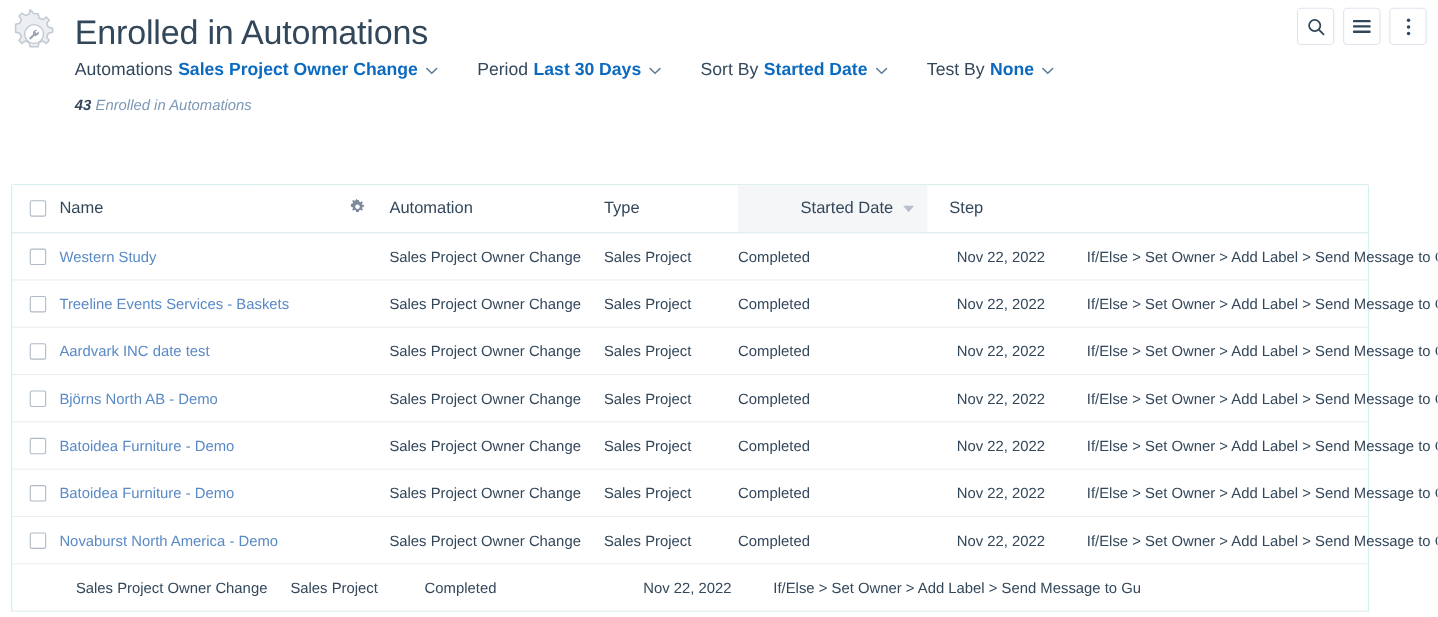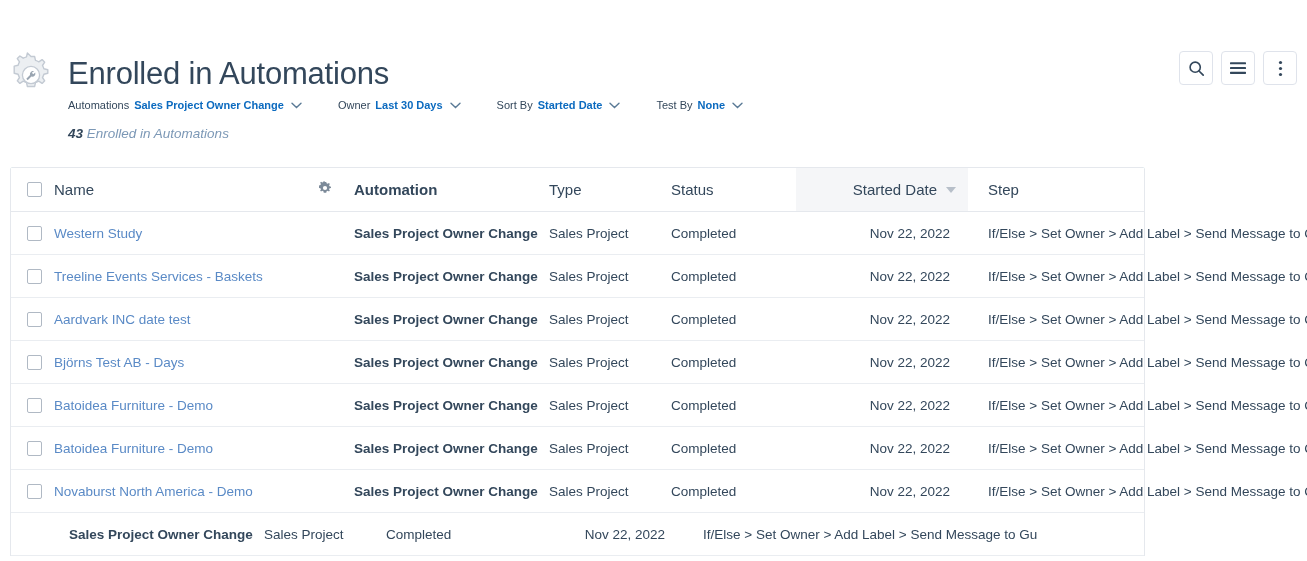--- a/index.html
+++ b/index.html
@@ -16,21 +16,20 @@
     height: 561px;
     background: #ffffff;
     overflow: hidden;
   }
 
   
   .page-header {
     position: relative;
     padding: 0;
     height: 160px;
-    margin-top: 44px;
   }
   .gear-wrap {
     position: absolute;
     left: 8px; top: 8px;
     width: 46px; height: 46px;
   }
   .title-block {
     position: absolute;
     left: 68px; top: 10px;
     right: 160px;
@@ -40,21 +39,21 @@
     font-weight: 400;
     color: #33475b;
     line-height: 40px;
     letter-spacing: -0.2px;
     white-space: nowrap;
   }
   .filter-bar {
     margin-top: 5px;
     display: flex;
     align-items: center;
-    font-size: 11px;
+    font-size: 16px;
     color: #33475b;
     white-space: nowrap;
   }
   .filter-group { display: flex; align-items: center; margin-right: 36px; }
   .filter-group:last-child { margin-right: 0; }
   .filter-label { color: #33475b; margin-right: 5px; }
   .filter-value {
     color: #0b6abf;
     font-weight: bold;
     cursor: pointer;
@@ -91,21 +90,21 @@
     justify-content: center;
     cursor: pointer;
   }
   .act-btn svg { display: block; }
 
   
   .table-card {
     position: absolute;
     left: 10px;
     top: 167px;
-    width: 1135px;
+    width: 1235px;
     border: 1px solid #e5e8ed;
     border-bottom: none;
     border-radius: 3px 3px 0 0;
     background: #5eead4;
     overflow: visible;
   }
   .thead {
     display: flex;
     height: 44px;
     border-bottom: 1px solid #e5e8ed;
@@ -134,21 +133,21 @@
     font-size: 13.5px;
     color: #33475b;
     padding: 0 8px;
     height: 100%;
     white-space: nowrap;
   }
 
   
   .c-name   { width: 285px; flex: 0 0 285px; }
   .c-gear   { width: 58px;  flex: 0 0 58px; justify-content: center; }
-  .c-auto   { width: 195px; flex: 0 0 195px; font-weight: bold; }
+  .c-auto   { width: 195px; flex: 0 0 195px; }
   .c-type   { width: 122px; flex: 0 0 122px; }
   .c-status { width: 125px; flex: 0 0 125px; }
   .c-date   { width: 172px; flex: 0 0 172px; justify-content: flex-end; }
   .c-step   { width: 420px; flex: 0 0 420px; }
 
   .td.c-date { padding-right: 18px; }
   .th.c-date { justify-content: flex-end; padding-right: 12px; }
   .th.c-step, .td.c-step { padding-left: 20px; }
   .th.c-auto, .td.c-auto { padding-left: 0; }
   .td.c-type, .th.c-type { padding-left: 0; }
@@ -208,21 +207,21 @@
           <span class="filter-label">Automations</span>
           <span class="filter-value">Sales Project Owner Change</span>
           <span class="caret">
             <svg width="11" height="7" viewBox="0 0 11 7">
                 <path d="M1 1.3 L5.5 5.6 L10 1.3" fill="none" stroke="#5a7a96" stroke-width="1.4" stroke-linecap="round"></path>
               </svg>
           </span>
         </div>
 
         <div class="filter-group">
-          <span class="filter-label">Owner</span>
+          <span class="filter-label">Period</span>
           <span class="filter-value">Last 30 Days</span>
           <span class="caret">
             <svg width="11" height="7" viewBox="0 0 11 7">
                 <path d="M1 1.3 L5.5 5.6 L10 1.3" fill="none" stroke="#5a7a96" stroke-width="1.4" stroke-linecap="round"></path>
               </svg>
           </span>
         </div>
 
         <div class="filter-group">
           <span class="filter-label">Sort By</span>
@@ -296,23 +295,20 @@
             <circle cx="7" cy="7" r="2.1" fill="#ffffff"></circle>
           </svg>
         </span>
       </div>
       <div class="th c-auto">
         <span>Automation</span>
       </div>
       <div class="th c-type">
         <span>Type</span>
       </div>
-      <div class="th c-status">
-        <span>Status</span>
-      </div>
       <div class="th c-date sorted">
         <span>Started Date</span>
         <span class="sort-tri"></span>
       </div>
       <div class="th c-step">
         <span>Step</span>
       </div>
     </div>
 
     <div class="tbody" id="tbody">
@@ -354,21 +350,21 @@
           <div class="td c-type">Sales Project</div>
           <div class="td c-status">Completed</div>
           <div class="td c-date">Nov 22, 2022</div>
           <div class="td c-step">
             <span class="step-text">If/Else &gt; Set Owner &gt; Add Label &gt; Send Message to Gu</span>
           </div>
         </div>
         <div class="trow">
           <div class="td c-name">
             <span class="cbox"></span>
-            <a class="name-link">Björns Test AB - Days</a>
+            <a class="name-link">Björns North AB - Demo</a>
           </div>
           <div class="td c-gear"></div>
           <div class="td c-auto">Sales Project Owner Change</div>
           <div class="td c-type">Sales Project</div>
           <div class="td c-status">Completed</div>
           <div class="td c-date">Nov 22, 2022</div>
           <div class="td c-step">
             <span class="step-text">If/Else &gt; Set Owner &gt; Add Label &gt; Send Message to Gu</span>
           </div>
         </div>

